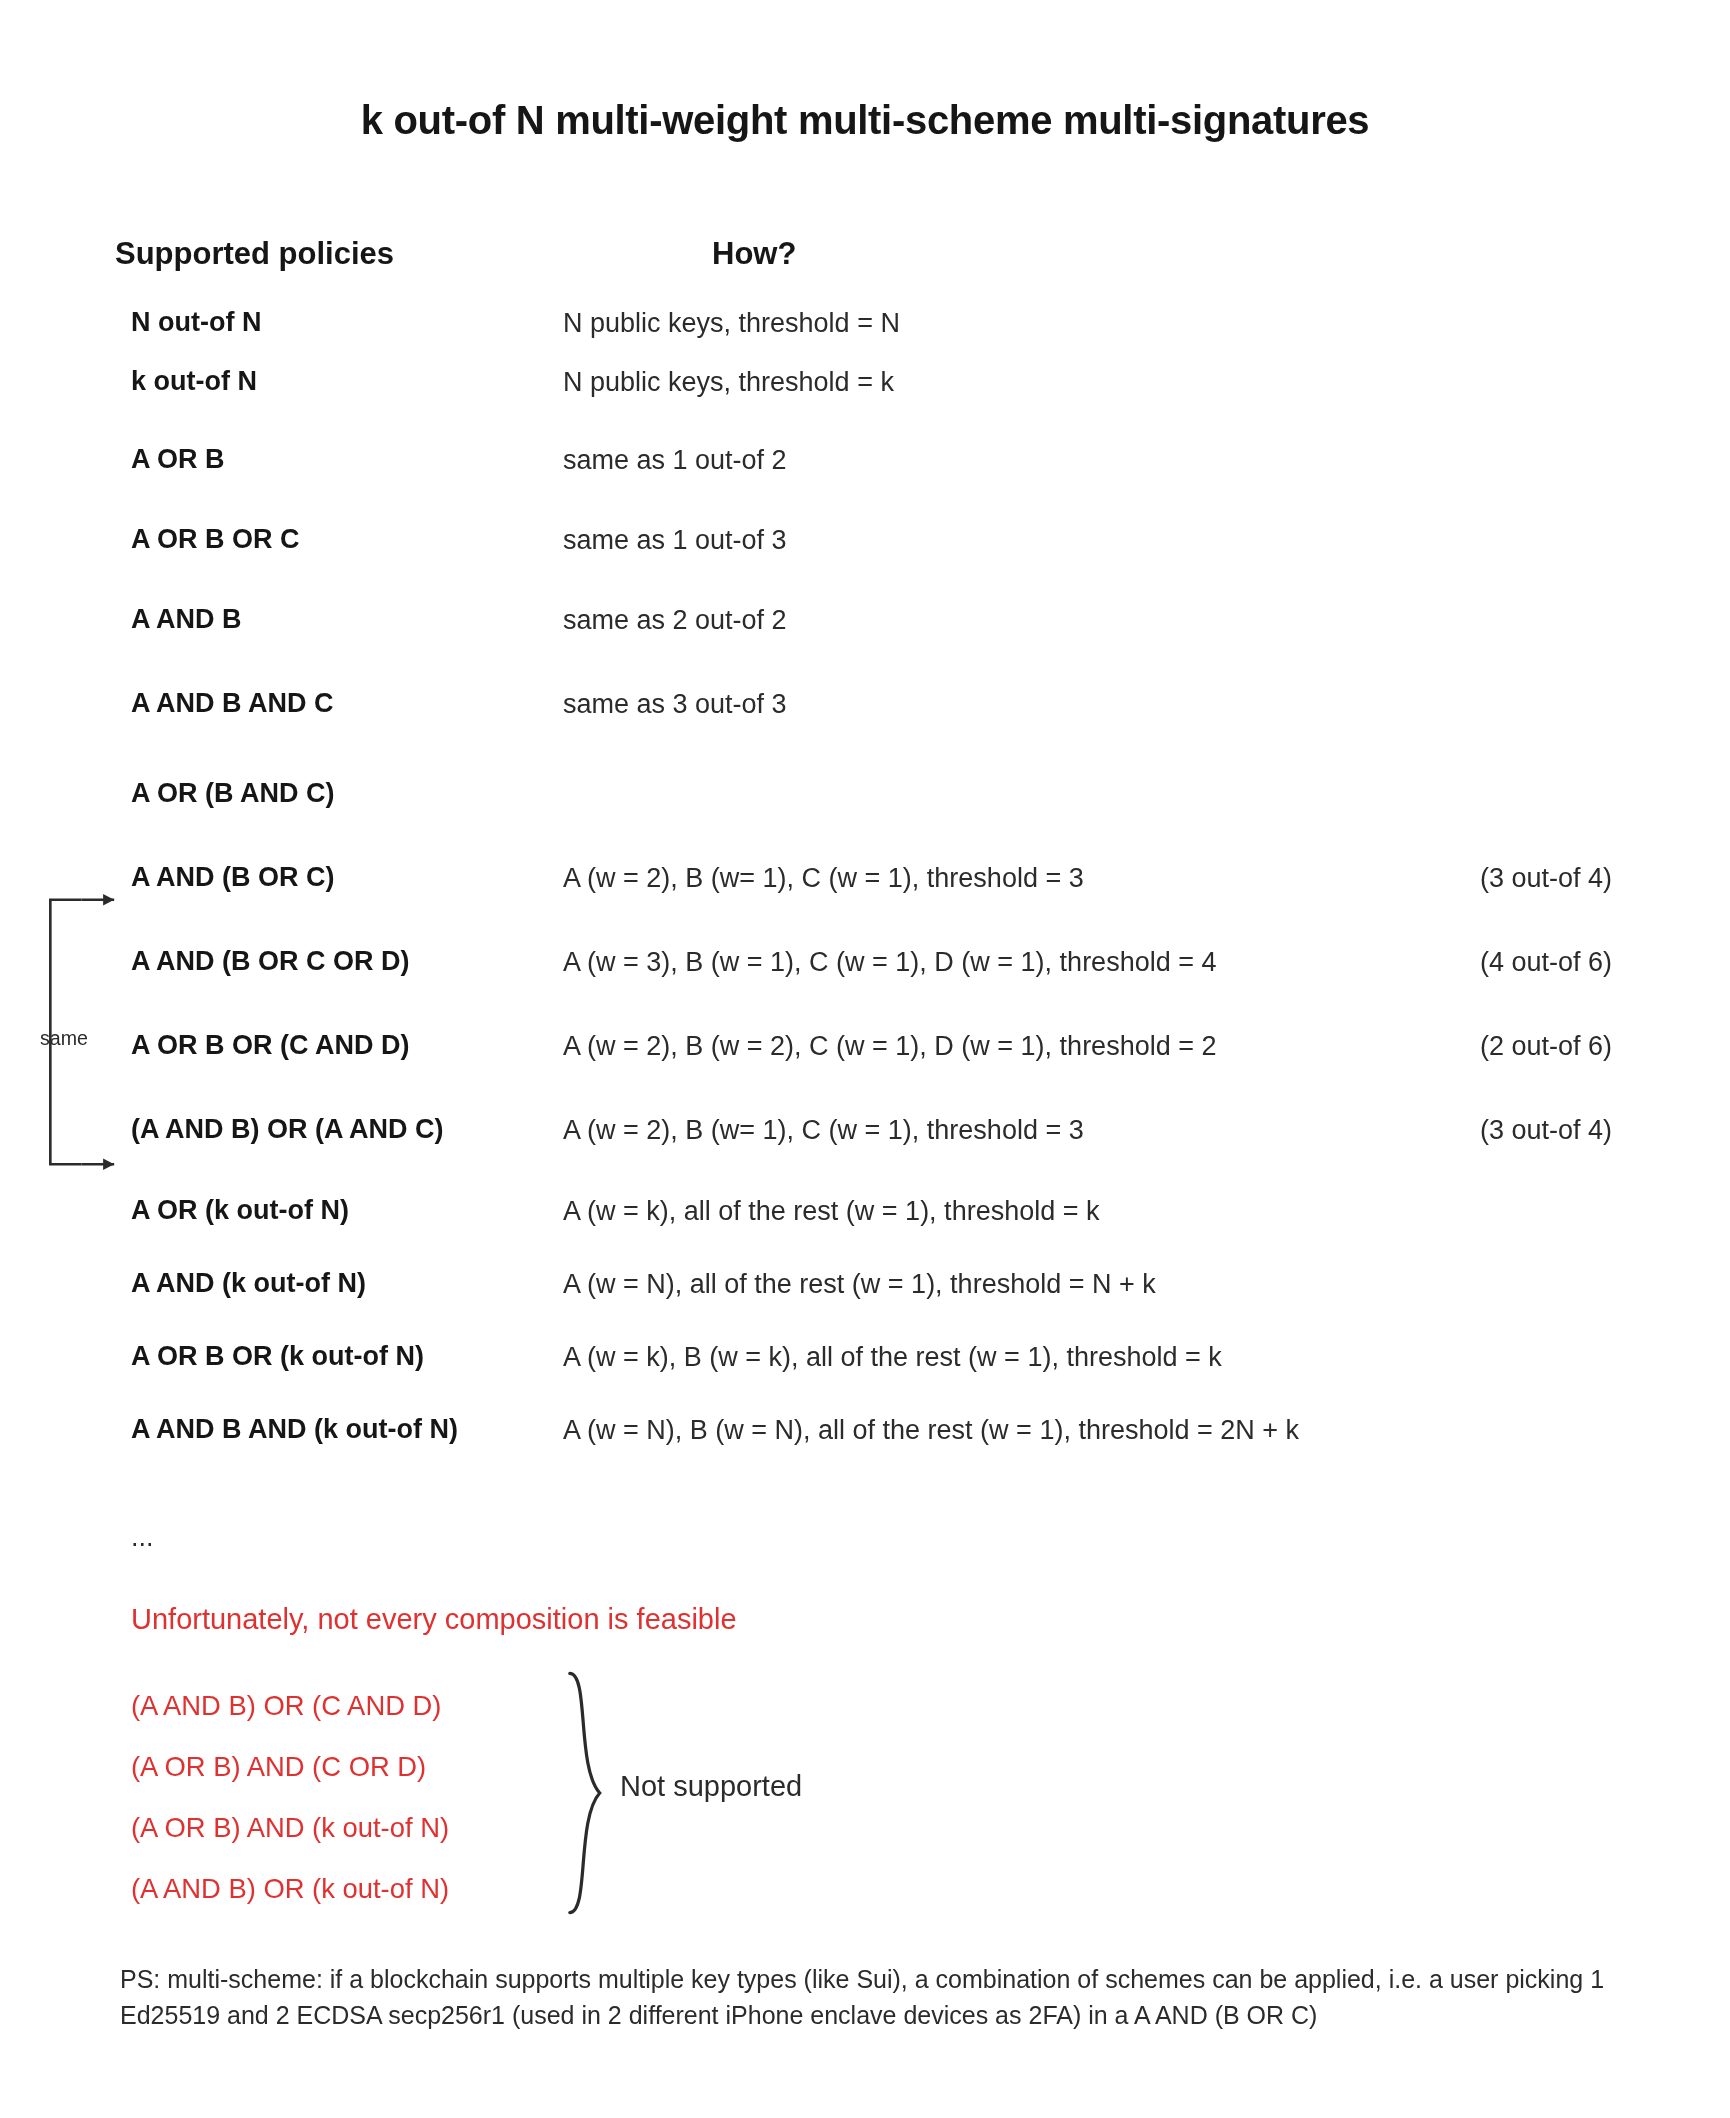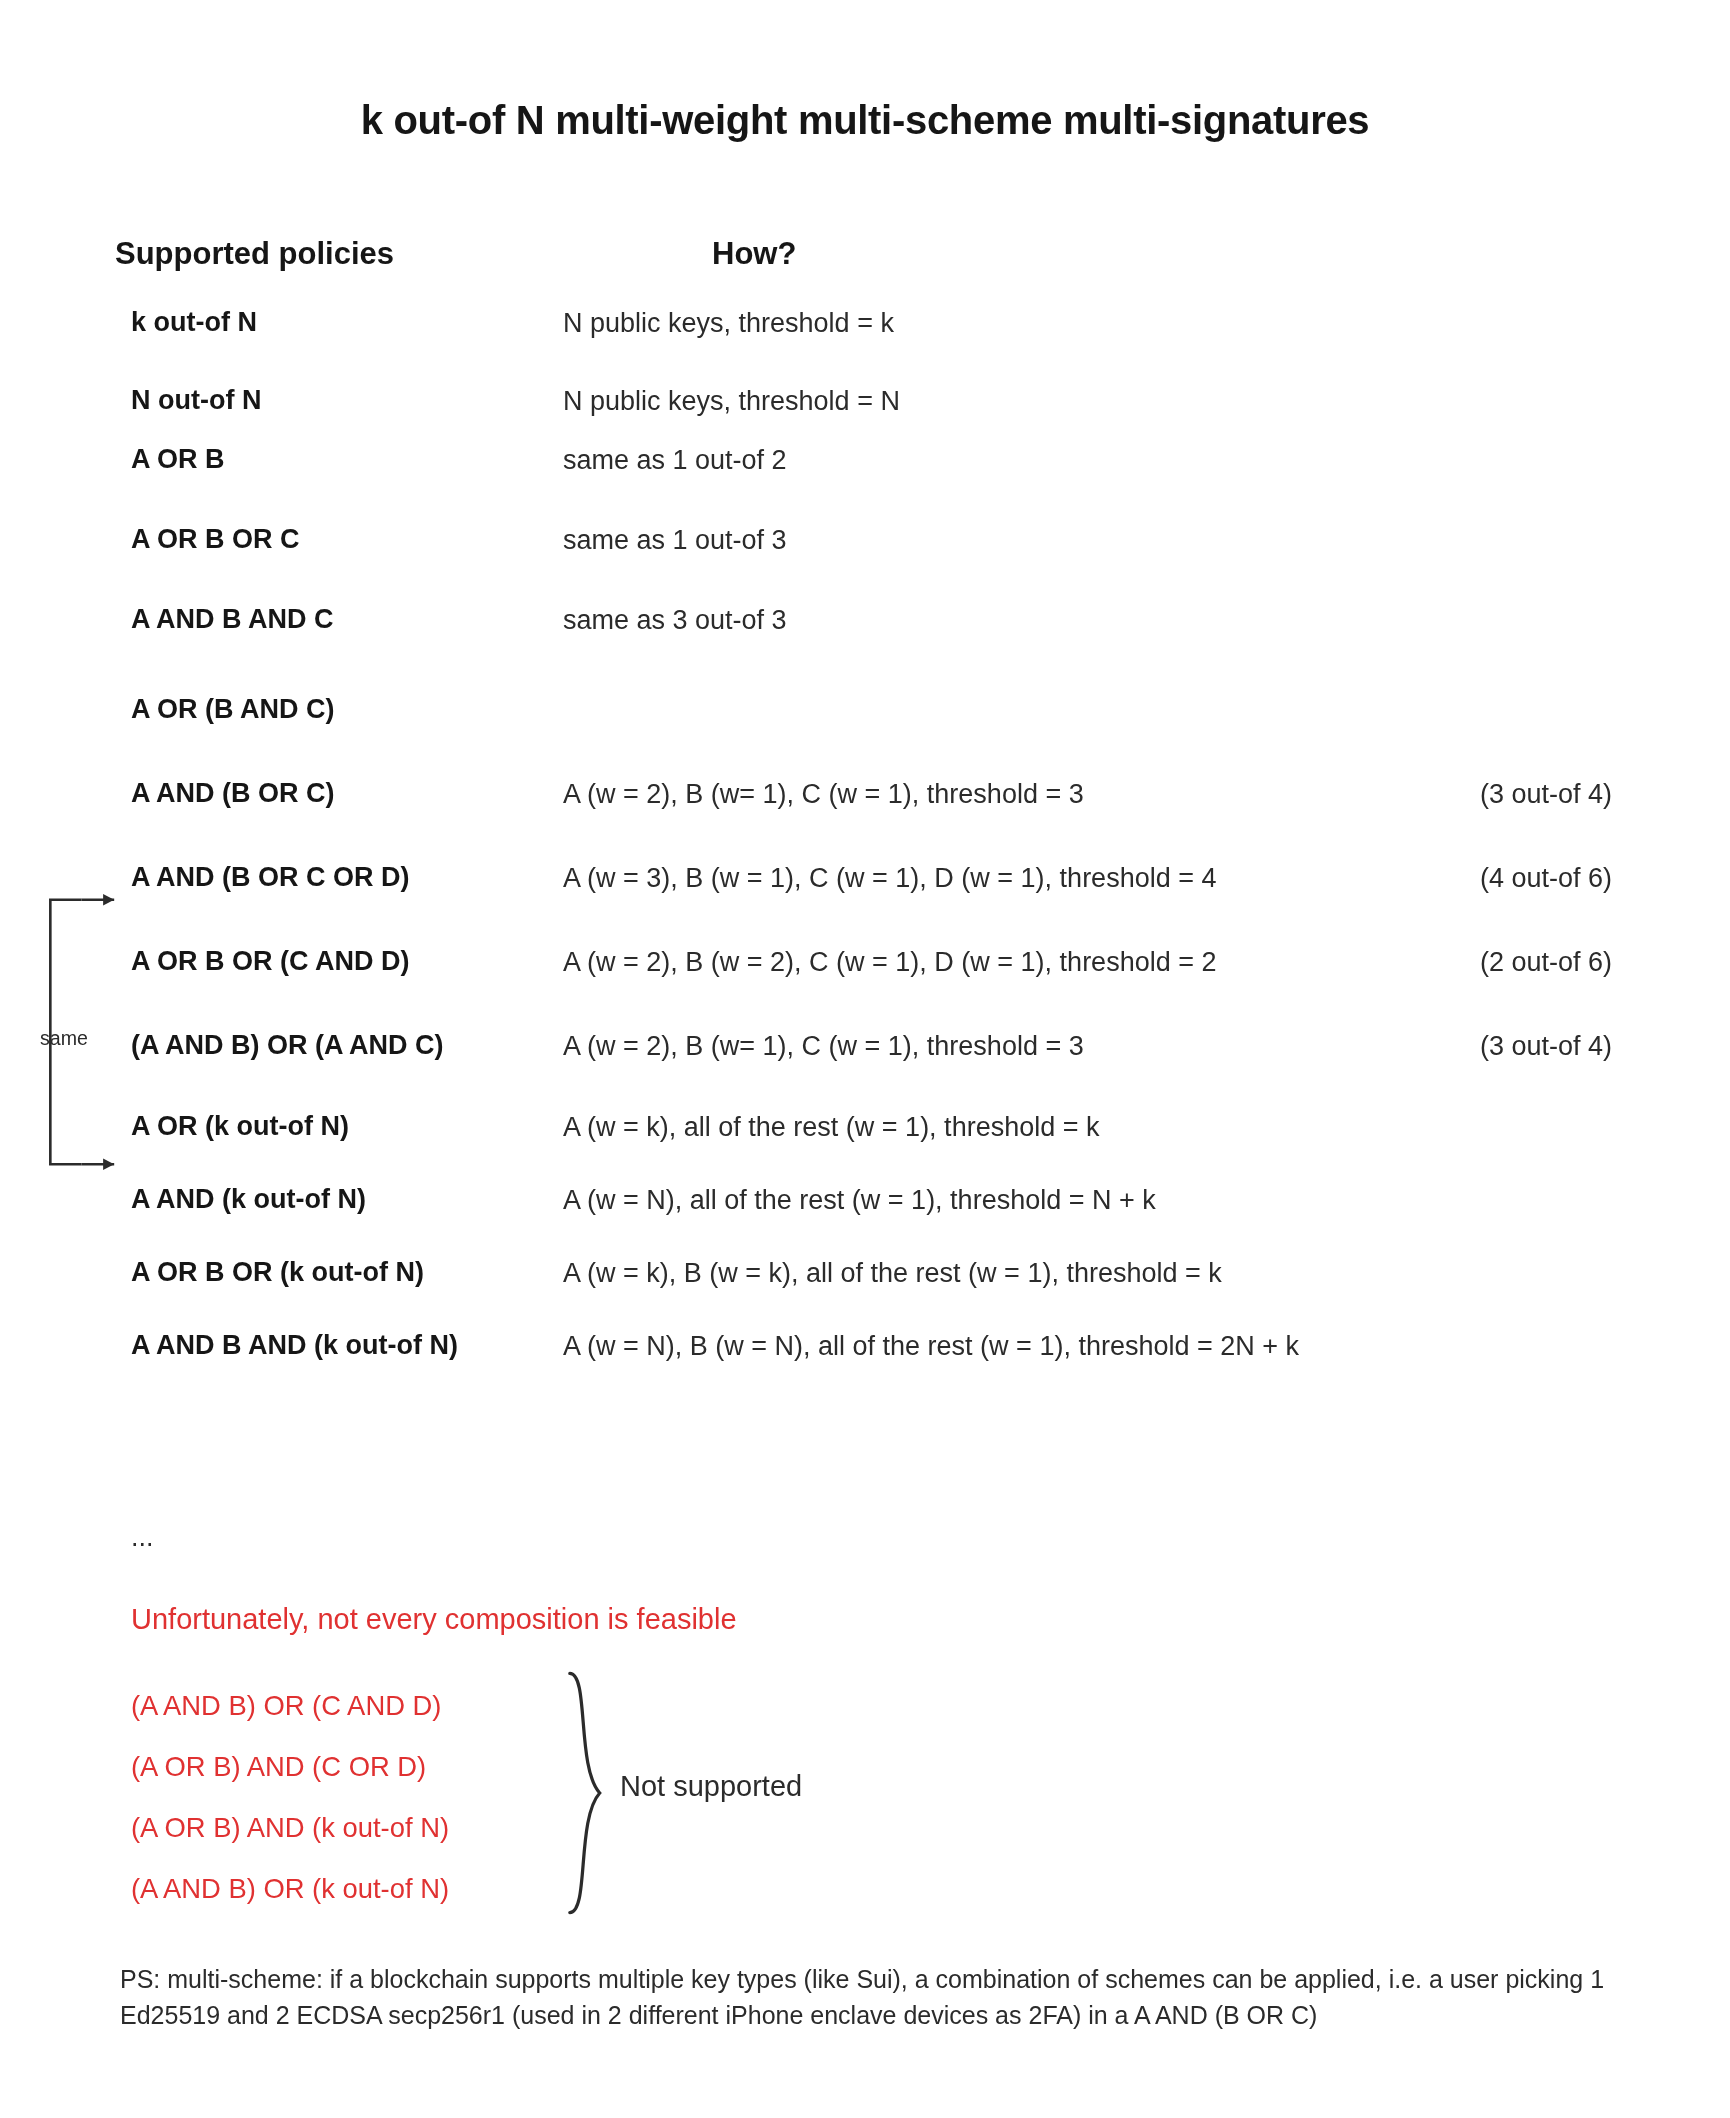--- a/index.html
+++ b/index.html
@@ -154,40 +154,44 @@
 
 <div class="page">
 
   <div class="title">k out-of N multi-weight multi-scheme multi-signatures</div>
 
   <div class="hdr-policies">Supported policies</div>
   <div class="hdr-how">How?</div>
 
   <div class="rows">
 
+    <div class="row" style="height:59px">
+      <div class="policy" style="top:0">N out-of N</div>
+      <div class="how" style="top:1.3px">N public keys, threshold = N</div>
+    </div>
+
     <div class="row" style="height:78px">
       <div class="policy" style="top:0">k out-of N</div>
       <div class="how" style="top:1.3px">N public keys, threshold = k</div>
     </div>
 
-    <div class="row" style="height:59px">
-      <div class="policy" style="top:0">N out-of N</div>
-      <div class="how" style="top:1.3px">N public keys, threshold = N</div>
-    </div>
-
     <div class="row" style="height:80px">
       <div class="policy" style="top:0">A OR B</div>
       <div class="how" style="top:1.3px">same as 1 out-of 2</div>
     </div>
 
     <div class="row" style="height:80px">
       <div class="policy" style="top:0">A OR B OR C</div>
       <div class="how" style="top:1.3px">same as 1 out-of 3</div>
     </div>
 
+    <div class="row" style="height:84px">
+      <div class="policy" style="top:0">A AND B</div>
+      <div class="how" style="top:1.3px">same as 2 out-of 2</div>
+    </div>
 
     <div class="row" style="height:90px">
       <div class="policy" style="top:0">A AND B AND C</div>
       <div class="how" style="top:1.3px">same as 3 out-of 3</div>
     </div>
 
     <div class="row" style="height:84px">
       <div class="policy" style="top:0">A OR (B AND C)</div>
     </div>
 

